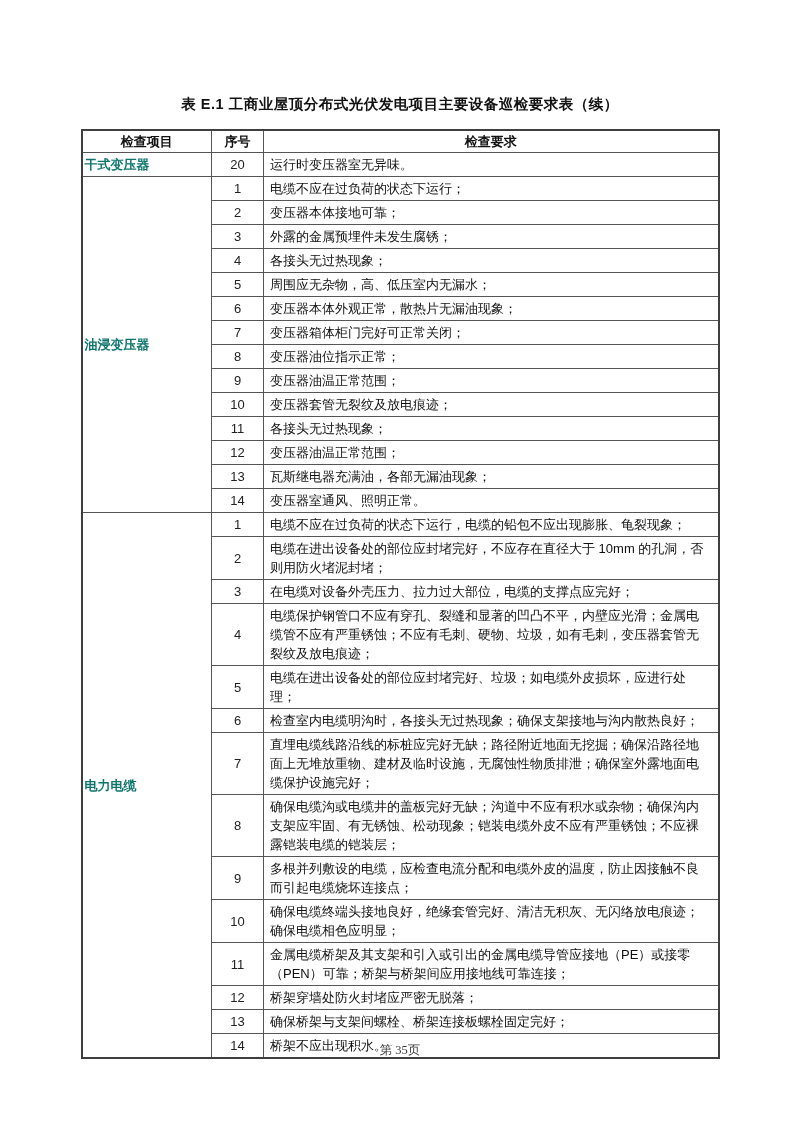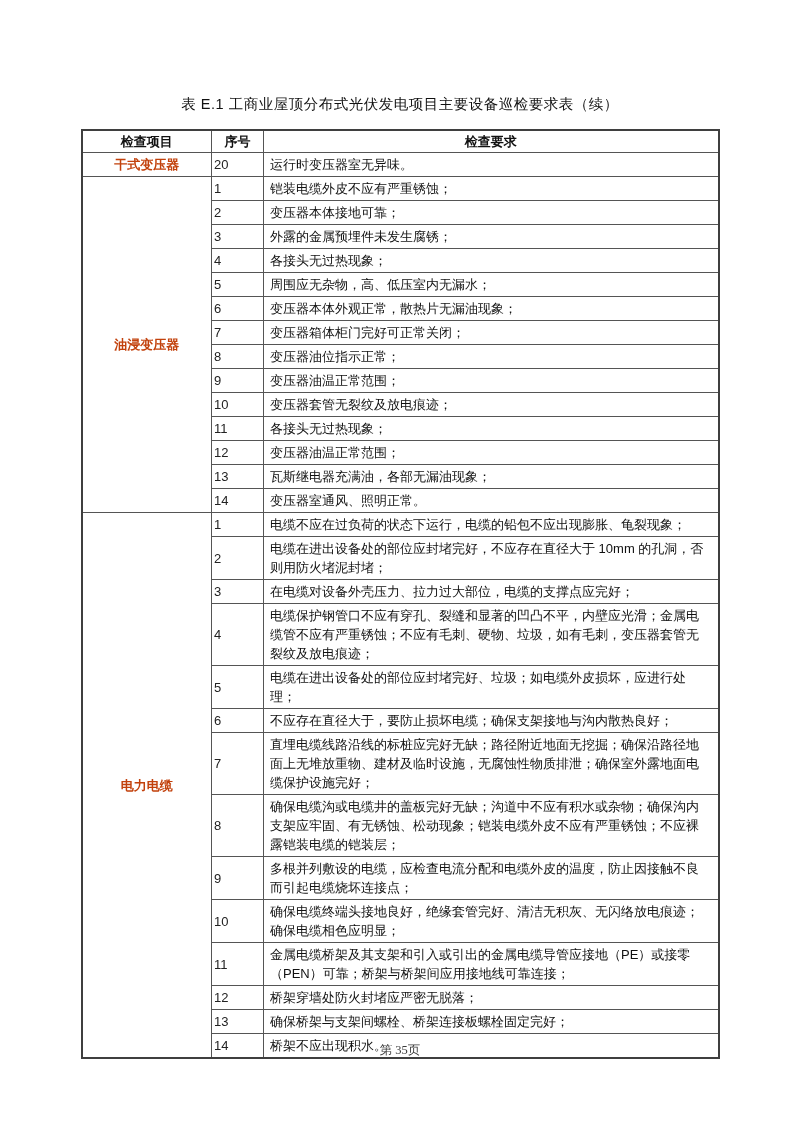--- a/index.html
+++ b/index.html
@@ -11,21 +11,21 @@
     height: 1130px;
     background: #ffffff;
     position: relative;
     color: #1a1a1a;
     font-family: "Liberation Sans", "DejaVu Sans", sans-serif;
   }
   .page-title {
     padding-top: 95px;
     text-align: center;
     font-size: 14.5px;
-    font-weight: 400;
+    font-weight: 700;
     letter-spacing: 0.5px;
     color: #111;
   }
   table.inspection-table {
     border-collapse: collapse;
     table-layout: fixed;
     width: 637px;
     margin: 15px auto 0 auto;
     border: 2px solid #3f3f3f;
   }
@@ -37,28 +37,29 @@
   }
   .inspection-table th {
     font-weight: 700;
     text-align: center;
     padding: 1px 2px;
     line-height: 19px;
     color: #111;
     margin-top: 26px;
   }
   .item-cell {
-    text-align: center;
+    text-align: left;
     vertical-align: middle;
     font-weight: 600;
     padding: 1px 2px;
     line-height: 19px;
-    color: #c2410c;
+    color: #0f766e;
   }
   .no-cell {
+    text-align: center;
     vertical-align: middle;
     font-weight: 400;
     padding: 1px 2px;
     line-height: 19px;
     color: #222;
     margin-top: 25px;
   }
   .req-cell {
     text-align: left;
     vertical-align: middle;
@@ -99,21 +100,21 @@
   </thead>
   <tbody>
       <tr>
         <td class="item-cell" rowspan="1">干式变压器</td>
         <td class="no-cell">20</td>
         <td class="req-cell">运行时变压器室无异味。</td>
       </tr>
       <tr>
         <td class="item-cell" rowspan="14">油浸变压器</td>
         <td class="no-cell">1</td>
-        <td class="req-cell">铠装电缆外皮不应有严重锈蚀；</td>
+        <td class="req-cell">电缆不应在过负荷的状态下运行；</td>
       </tr>
       <tr>
         <td class="no-cell">2</td>
         <td class="req-cell">变压器本体接地可靠；</td>
       </tr>
       <tr>
         <td class="no-cell">3</td>
         <td class="req-cell">外露的金属预埋件未发生腐锈；</td>
       </tr>
       <tr>
@@ -176,21 +177,21 @@
       <tr>
         <td class="no-cell">4</td>
         <td class="req-cell">电缆保护钢管口不应有穿孔、裂缝和显著的凹凸不平，内壁应光滑；金属电缆管不应有严重锈蚀；不应有毛刺、硬物、垃圾，如有毛刺，变压器套管无裂纹及放电痕迹；</td>
       </tr>
       <tr>
         <td class="no-cell">5</td>
         <td class="req-cell">电缆在进出设备处的部位应封堵完好、垃圾；如电缆外皮损坏，应进行处理；</td>
       </tr>
       <tr>
         <td class="no-cell">6</td>
-        <td class="req-cell">不应存在直径大于，要防止损坏电缆；确保支架接地与沟内散热良好；</td>
+        <td class="req-cell">检查室内电缆明沟时，各接头无过热现象；确保支架接地与沟内散热良好；</td>
       </tr>
       <tr>
         <td class="no-cell">7</td>
         <td class="req-cell">直埋电缆线路沿线的标桩应完好无缺；路径附近地面无挖掘；确保沿路径地面上无堆放重物、建材及临时设施，无腐蚀性物质排泄；确保室外露地面电缆保护设施完好；</td>
       </tr>
       <tr>
         <td class="no-cell">8</td>
         <td class="req-cell">确保电缆沟或电缆井的盖板完好无缺；沟道中不应有积水或杂物；确保沟内支架应牢固、有无锈蚀、松动现象；铠装电缆外皮不应有严重锈蚀；不应裸露铠装电缆的铠装层；</td>
       </tr>
       <tr>

